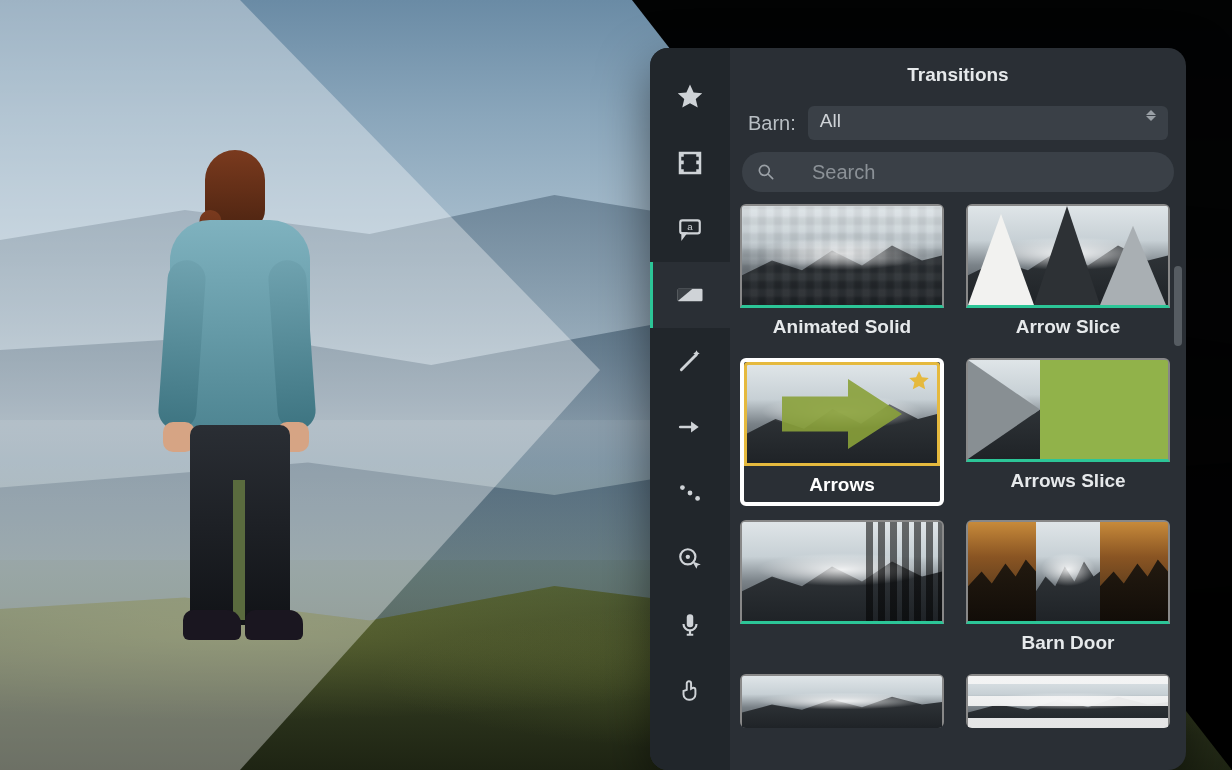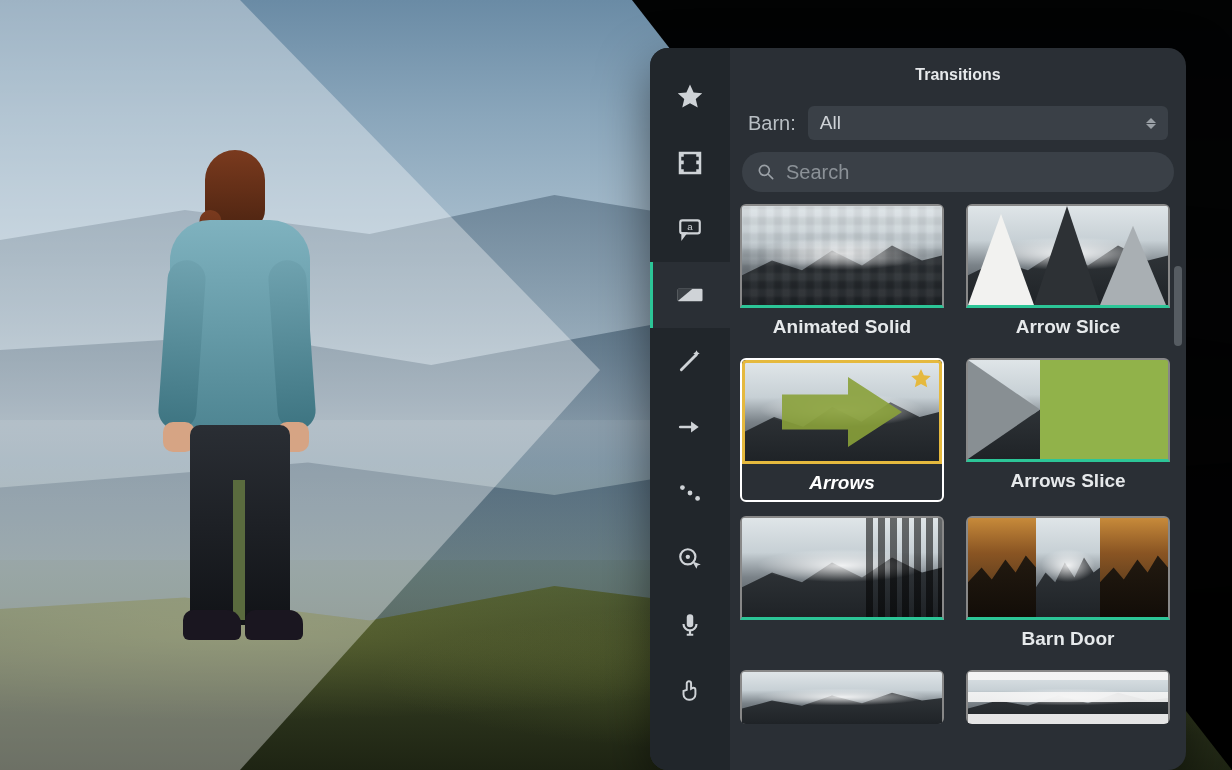--- a/index.html
+++ b/index.html
@@ -79,43 +79,43 @@
   .tool svg { width: 30px; height: 30px; fill: #cfd3d7; }
   .tool.small svg { width: 26px; height:26px; }
   .tool.active { background: #2a2f35; }
   .tool.active::before {
     content:""; position:absolute; left:0; top:0; bottom:0; width:3px; background:#2cc597;
   }
 
   .content { flex:1; display:flex; flex-direction:column; min-width:0; }
   .panel-header {
     height: 54px; display:flex; align-items:center; justify-content:center;
-    font-size: 16px; font-weight:600; color:#e6e9eb;
+    font-size: 19px; font-weight:600; color:#e6e9eb;
   }
   .type-row {
     display:flex; align-items:center; gap:12px; padding: 4px 18px 12px 18px;
     font-size:20px; color:#b9bfc4;
   }
   .type-select {
-    flex:1; height:34px; background:#3a4047; border-radius:6px; display:flex; align-items:center;
-    padding:16px 12px; font-size:19px; color:#cfd3d7; justify-content:space-between; cursor:pointer;
+    flex:1; height:34px; background:#3a4047; border-radius:6px; display:flex; 
+    padding:4px 12px; font-size:19px; color:#cfd3d7; justify-content:space-between; cursor:pointer;
   }
   .type-select .stepper { display:flex; flex-direction:column; gap:1px; }
   .type-select .stepper span { width:0;height:0;border-left:5px solid transparent;border-right:5px solid transparent;}
   .type-select .stepper .up{border-bottom:5px solid #9aa0a6;}
   .type-select .stepper .dn{border-top:5px solid #9aa0a6;}
 
   .search-row { padding: 0 12px 12px 12px; }
   .search-box {
     height: 40px; background:#3a4047; border-radius:20px; display:flex; align-items:center;
     padding:0 14px; gap:10px;
   }
   .search-box svg { width:20px; height:20px; fill:#9aa0a6; }
   .search-box input {
-    flex:1; background:transparent; border:none; outline:none; color:#cfd3d7; font-size:20px;
+    flex:1; background:transparent; border:none; outline:none; color:#cfd3d7; font-size:20px;margin-left:26px;
   }
   .search-box input::placeholder { color:#8b9197; }
 
   .grid-wrap { flex:1; overflow:hidden; position:relative; }
   .grid {
     display:grid; grid-template-columns: 1fr 1fr; gap: 14px 22px;
     padding: 0 16px 18px 10px;
   }
   .tile {
     display:flex; flex-direction:column; border-radius:6px; overflow:hidden; cursor:pointer;
@@ -126,21 +126,21 @@
     background: #888;
   }
   .tile.selected .thumb { border:3px solid #e5b93e; border-bottom-width:3px; }
   .tile.selected { outline: none; }
   .thumb .fav-star { position:absolute; right:6px; top:4px; width:24px; height:24px; }
   .thumb .fav-star svg { width:24px;height:24px; fill:#e5b93e; }
   .tile-label {
     text-align:center; font-size:19px; font-weight:600; color:#e6e9eb; padding:8px 4px 6px;
   }
   .tile.selected .tile-label { color:#fff; }
-  .tile.selected { border:2px solid #ffffff; border-radius:6px;font-style:italic; }
+  .tile.selected { border:4px solid #ffffff; border-radius:6px; }
 
   .tile.last-row .thumb { height: 54px; border-bottom:none; }
 
   
   .mtn {
     position:absolute; inset:0;
     background:
       linear-gradient(to bottom, #dfe5e8 0%, #c7d0d5 35%, #7a8288 60%, #3c4247 100%);
   }
   .mtn::before {

